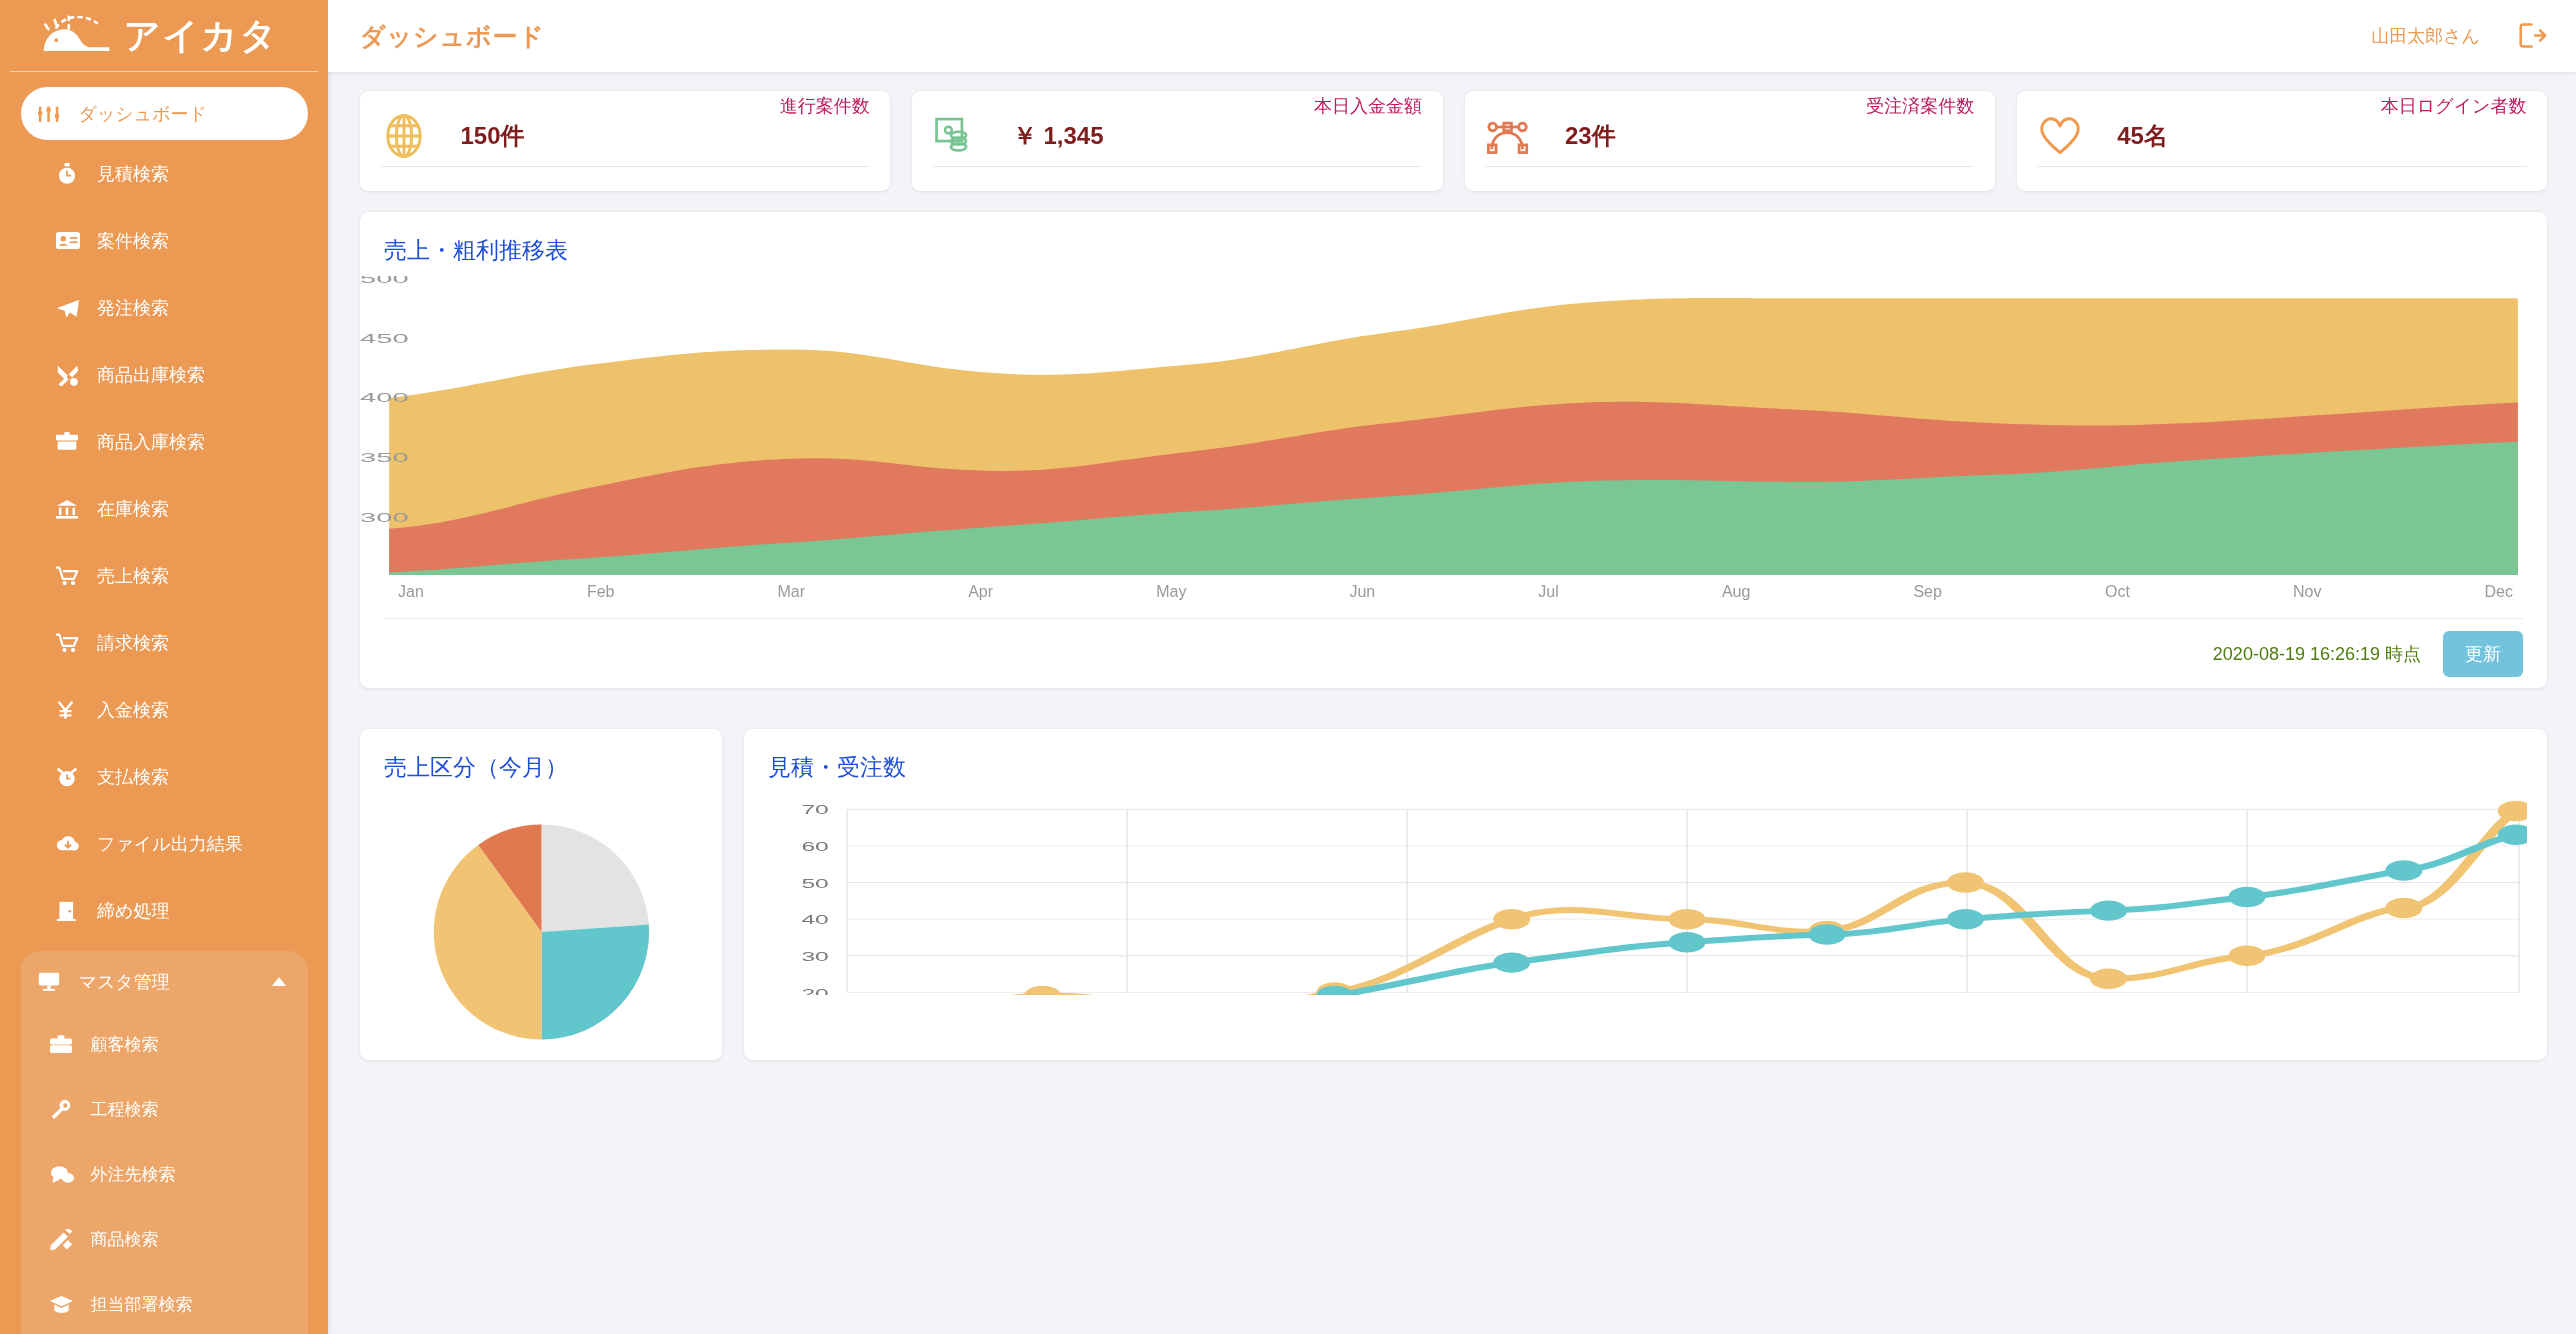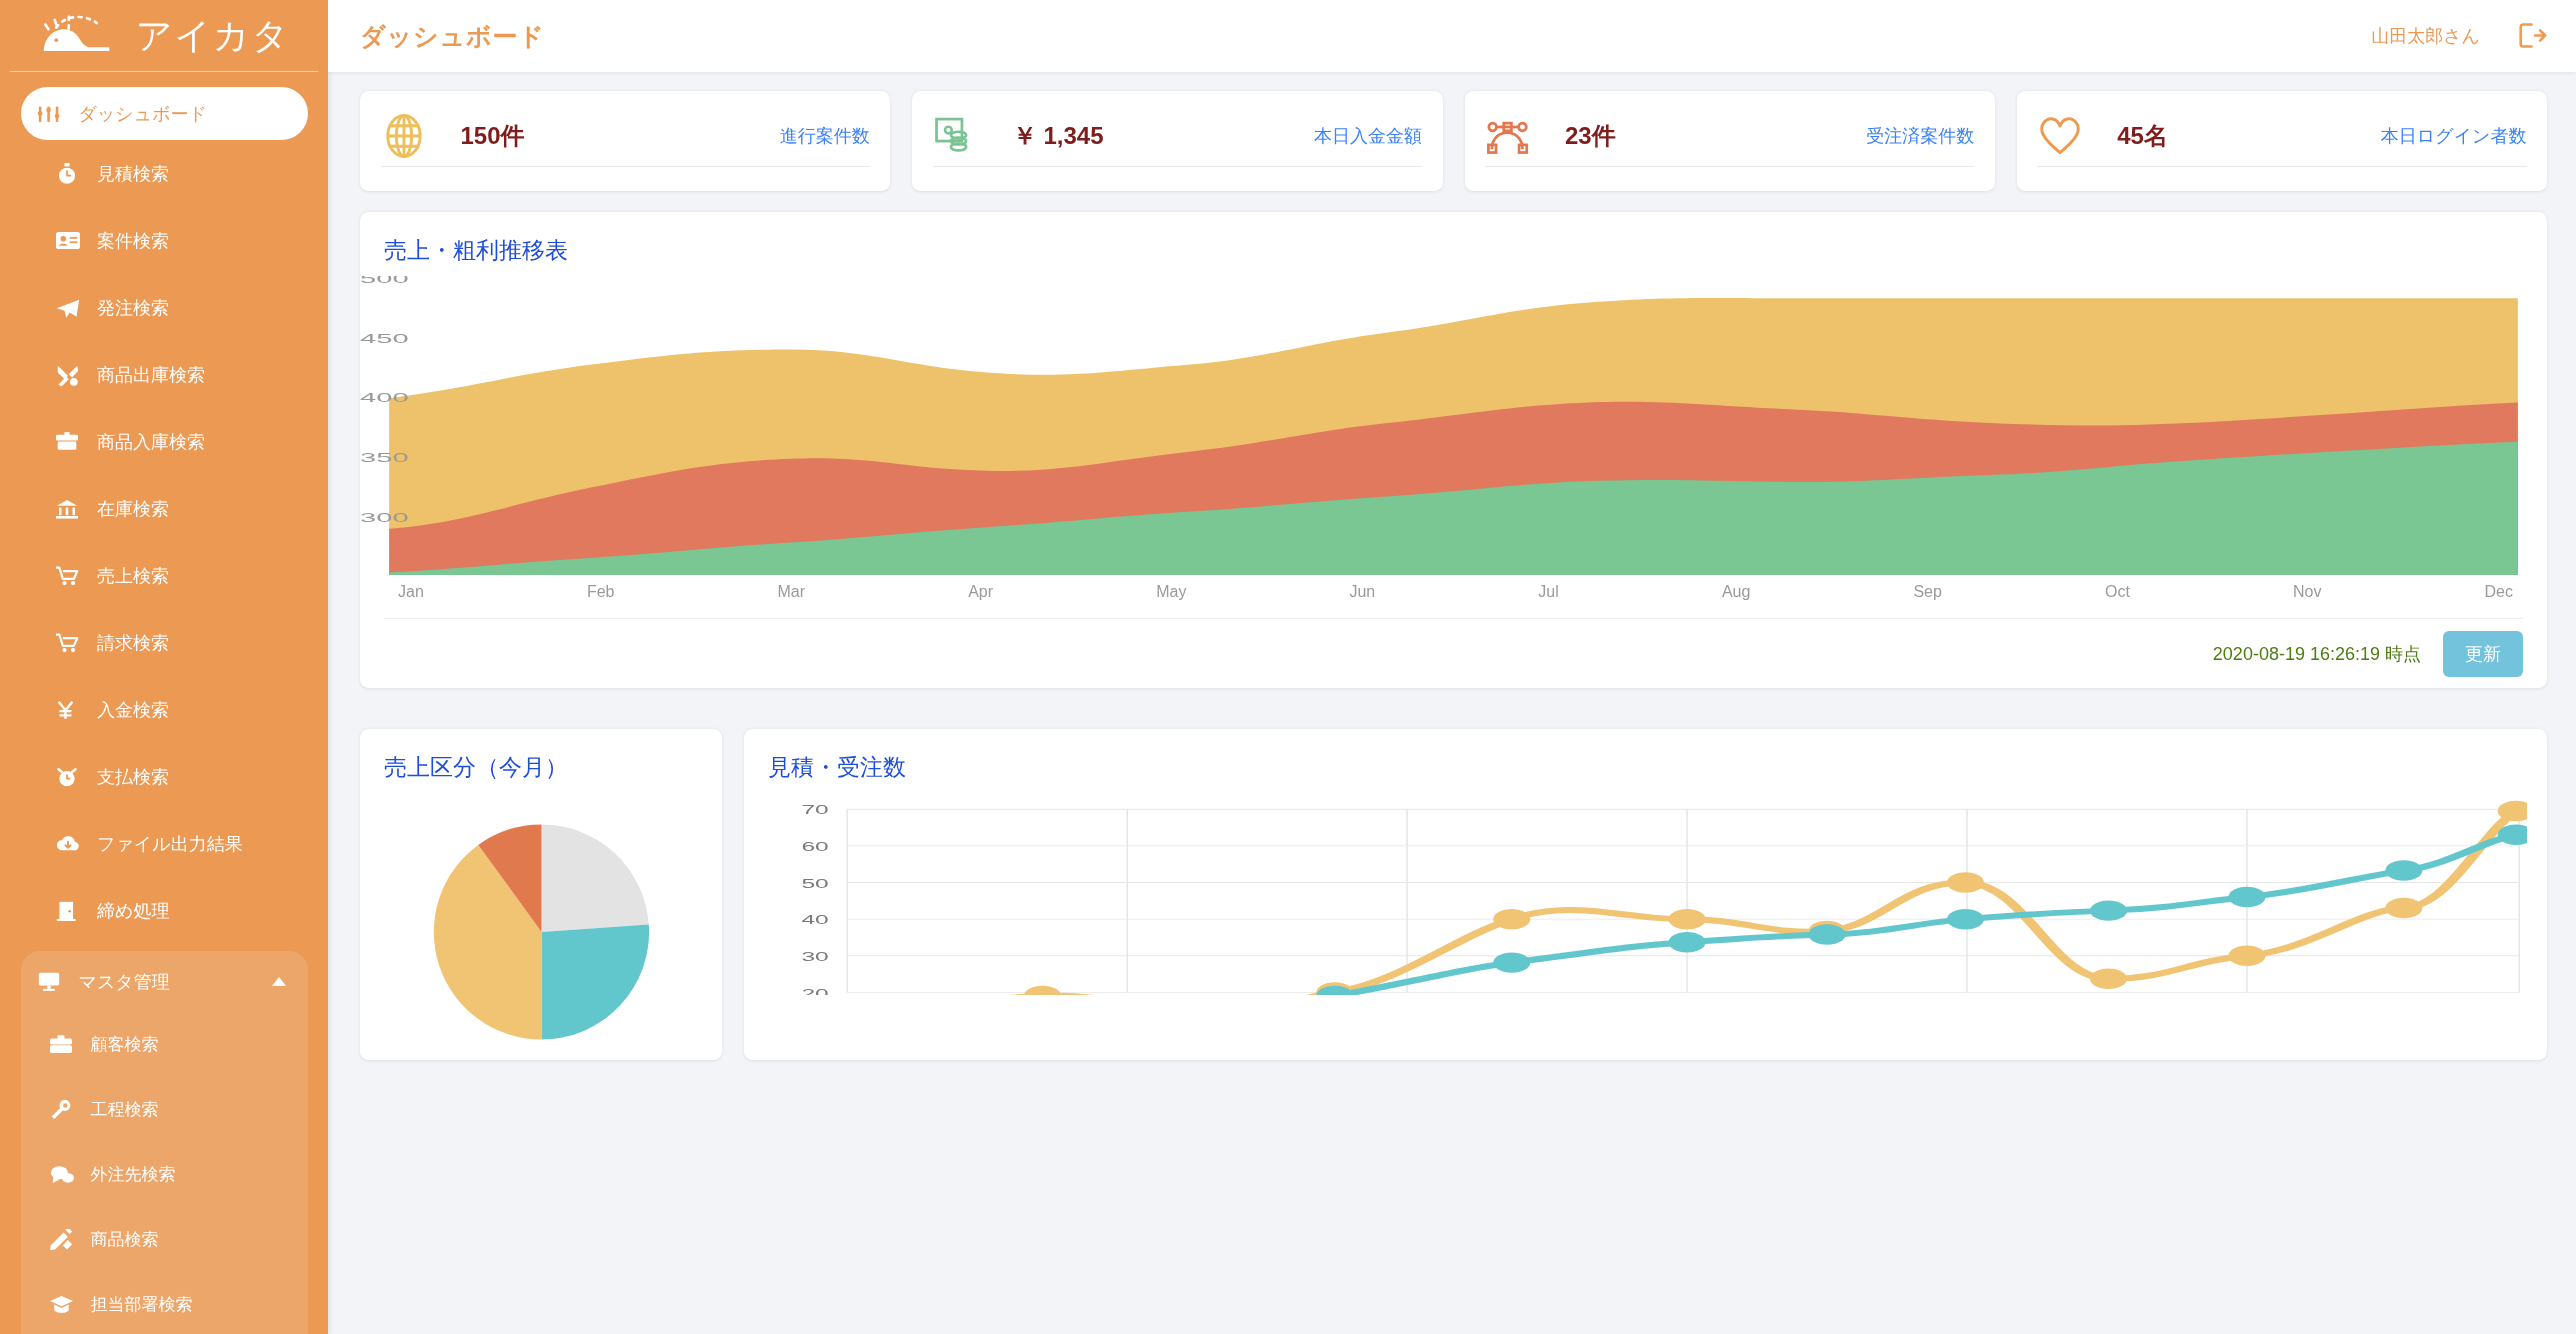--- a/index.html
+++ b/index.html
@@ -23,21 +23,21 @@
   .brand {
     height: 72px;
     display: flex; align-items: center;
     padding: 0 22px 0 25.6px;
     border-bottom: 0.9px solid rgba(255,255,255,.55);
     margin: 0 10.2px;
   }
   .brand-whale { width: 78px; height: 51px; flex: 0 0 78px; }
   .brand-name {
     color: #fff; font-size: 36px; letter-spacing: 1.7px;
-    margin-left: 22px; font-weight: 400; line-height: 1;
+    margin-left: 10px; font-weight: 700; line-height: 1;
     white-space: nowrap;
   }
   .nav { padding-top: 15.4px; }
   .nav-item {
     display: flex; align-items: center;
     height: 67px;
     padding-left: 56px;
     color: #ffffff;
     font-size: 18px;
     cursor: pointer;
@@ -97,21 +97,21 @@
   .kpi-card {
     flex: 1 1 0; background: #fff;
     border-radius: 8.5px; height: 100px;
     box-shadow: 0 0.9px 3.4px rgba(0,0,0,.09);
     padding: 17px 20.5px 0 20.5px;
     position: relative;
   }
   .kpi-top { display: flex; align-items: center; height: 55px; }
   .kpi-ico { width: 49px; flex: 0 0 49px; height: 46px; display:flex; align-items:center; }
   .kpi-value { font-size: 24px; font-weight: 700; color: #7f1d1d; margin-left: 31px; }
-  .kpi-label { position: absolute; right: 20.5px; top: 33px; font-size: 18px; color: #3b82f6; }
+  .kpi-label { position: absolute; right: 20.5px; top: 3px; font-size: 18px; color: #be185d; }
   .kpi-rule { position: absolute; left: 20.5px; right: 20.5px; bottom: 24px; height: 0.9px; background: #e8e8e8; }
 
   
   .panel {
     background: #fff; border-radius: 8.5px; margin-top: 20.5px;
     box-shadow: 0 0.9px 3.4px rgba(0,0,0,.09);
     position: relative;
   }
   .panel-title { font-size: 23px; font-weight: 400; color: #1d4ed8; padding: 23px 0 0 24px; }
   .area-wrap { position: relative; padding: 10.2px 0 0 0; }

